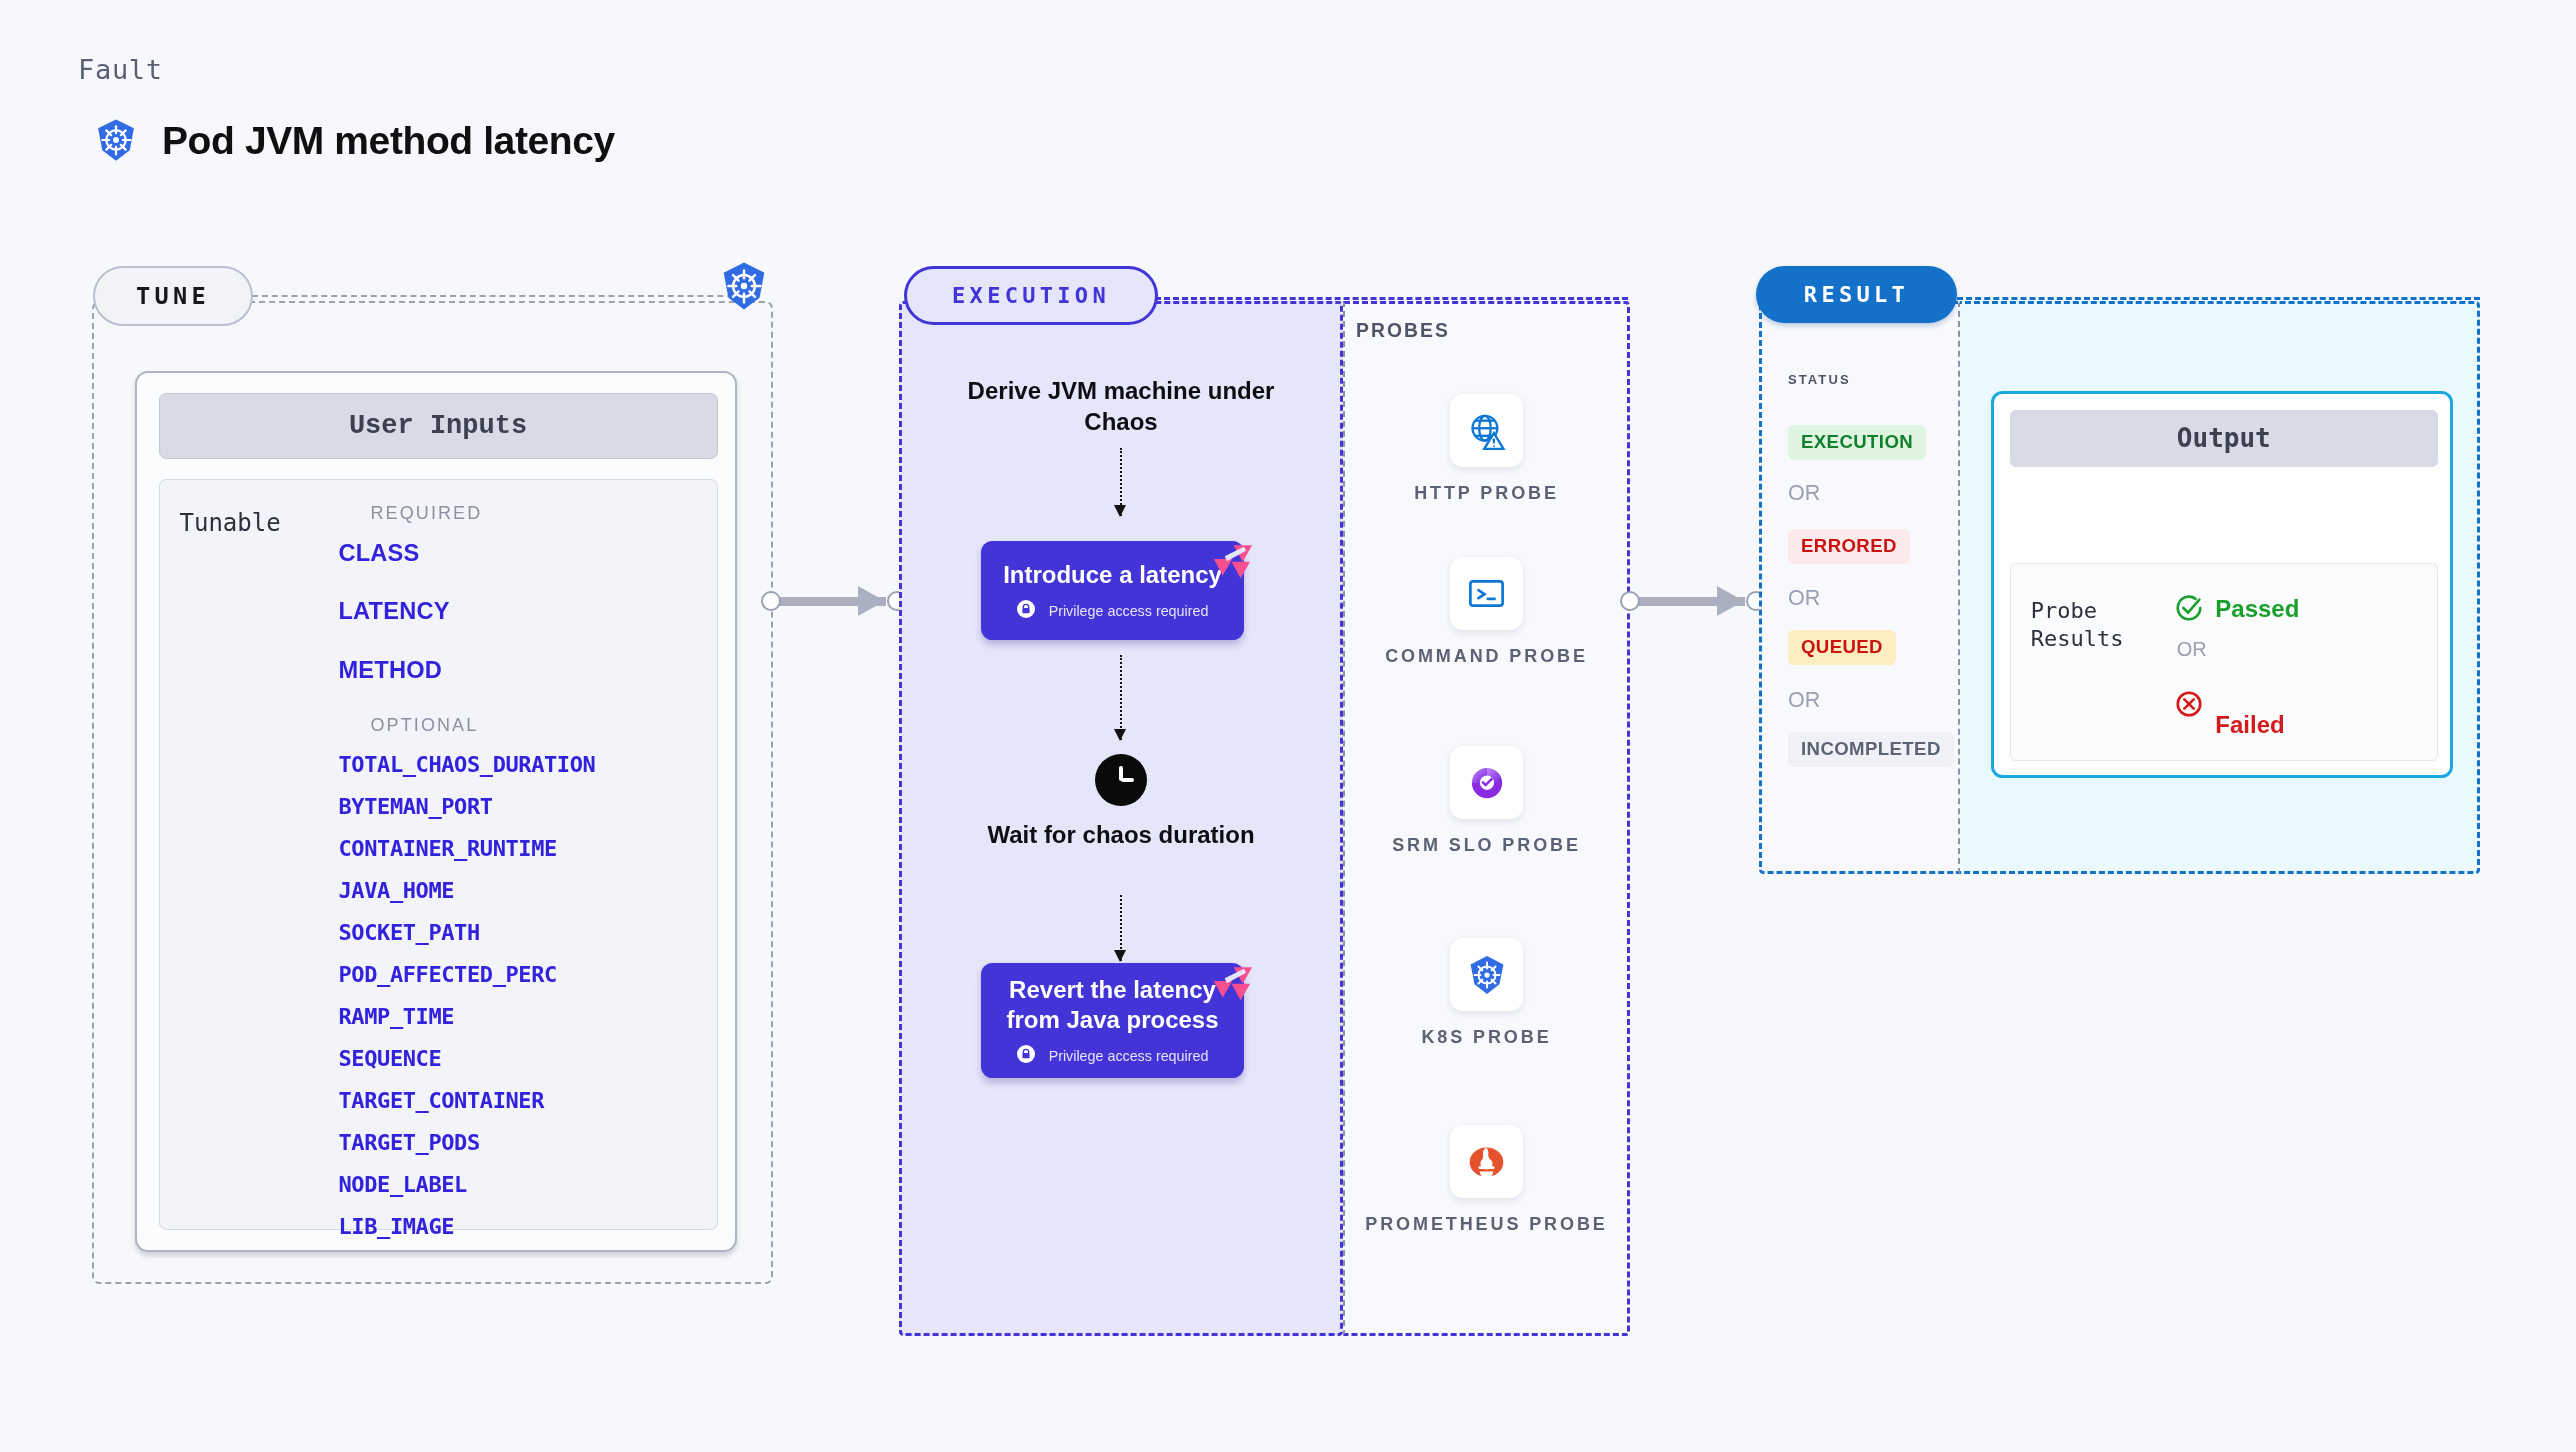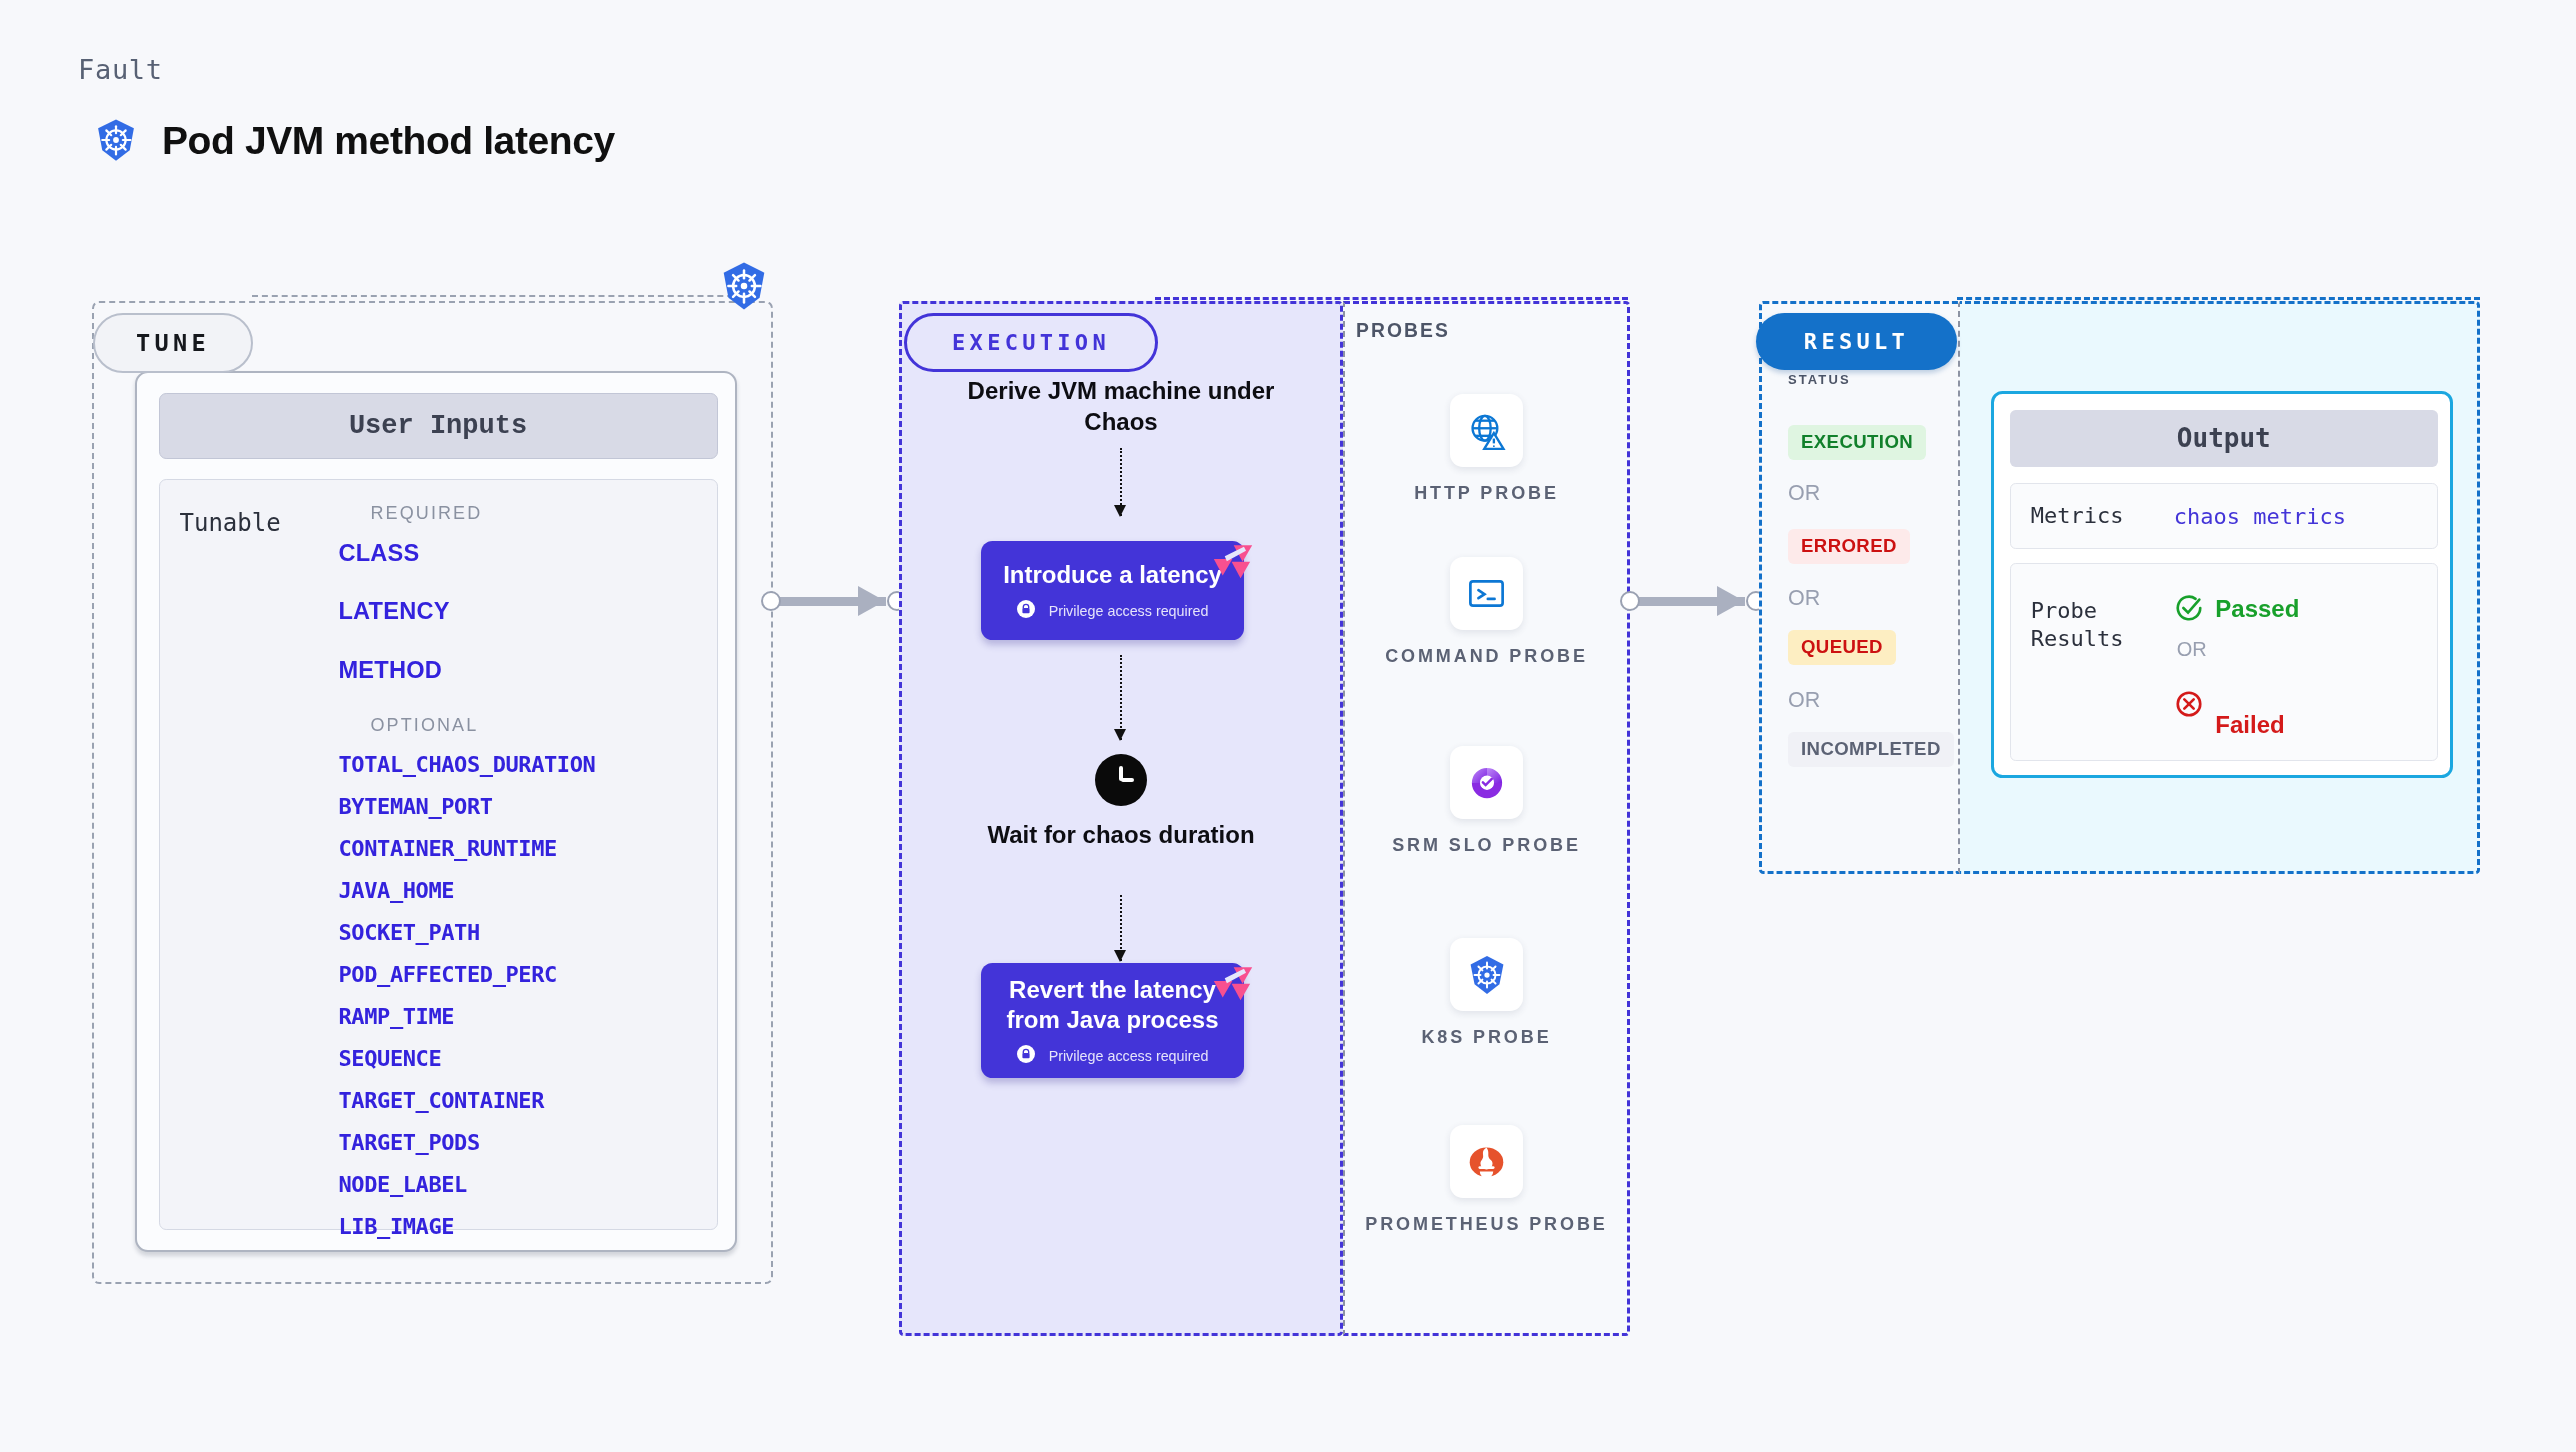--- a/index.html
+++ b/index.html
@@ -22,21 +22,21 @@
     display: flex; align-items: center; gap: 24px;
   }
   .hdr-title {
     font-size: 39px; font-weight: bold; color: #101010;
     letter-spacing: -0.4px;
   }
   .sect-box { position: absolute; border-radius: 7.2px; }
   .pill {
     position: absolute; display: flex; align-items: center; justify-content: center;
     border-radius: 716px; font-family: "DejaVu Sans Mono", monospace;
-    font-weight: bold; letter-spacing: 4.3px; z-index: 5; margin-top: 47px;
+    font-weight: bold; letter-spacing: 4.3px; z-index: 5;
   }
 
   
   #tune-box {
     left: 92px; top: 301px; width: 681px; height: 983px;
     border: 2.9px dashed #9aa2b1; background: transparent;
   }
   #tune-pill {
     left: 93px; top: 266px; width: 160px; height: 60px;
     background: #f2f3f7; border: 2.9px solid #b9bfcc; color: #16181d;
@@ -473,24 +473,20 @@
   <div class="st-badge" style="top:425px; background:#dff5e1; color:#11802b;">EXECUTION</div>
   <div class="st-or" style="top:481px;">OR</div>
   <div class="st-badge" style="top:529px; background:#fdeaea; color:#cc1111;">ERRORED</div>
   <div class="st-or" style="top:586px;">OR</div>
   <div class="st-badge" style="top:630px; background:#fdeec2; color:#cc1111;">QUEUED</div>
   <div class="st-or" style="top:688px;">OR</div>
   <div class="st-badge" style="top:732px; background:#f0f1f6; color:#5b6274;">INCOMPLETED</div>
 
   <div id="output-card">
     <div id="out-head">Output</div>
-    <div id="metrics-row">
-      <span class="mono-lbl" style="margin-left:20px; width:143px;">Metrics</span>
-      <span class="mono-val">chaos metrics</span>
-    </div>
     <div id="probe-row">
       <span class="mono-lbl" style="position:absolute; left:20px; top:33px; width:136px;">Probe Results</span>
       <div style="position:absolute; left:163px; top:29px;">
         <div class="pr-line">
           <span>
             <svg width="30" height="30" viewBox="0 0 32 32" fill="none" stroke="#18a02b" stroke-width="2.8" stroke-linecap="round">
               <path d="M28 16a12 12 0 11-5-9.8"></path>
               <polyline points="10,16 15,21 27,7"></polyline>
             </svg>
           </span>

